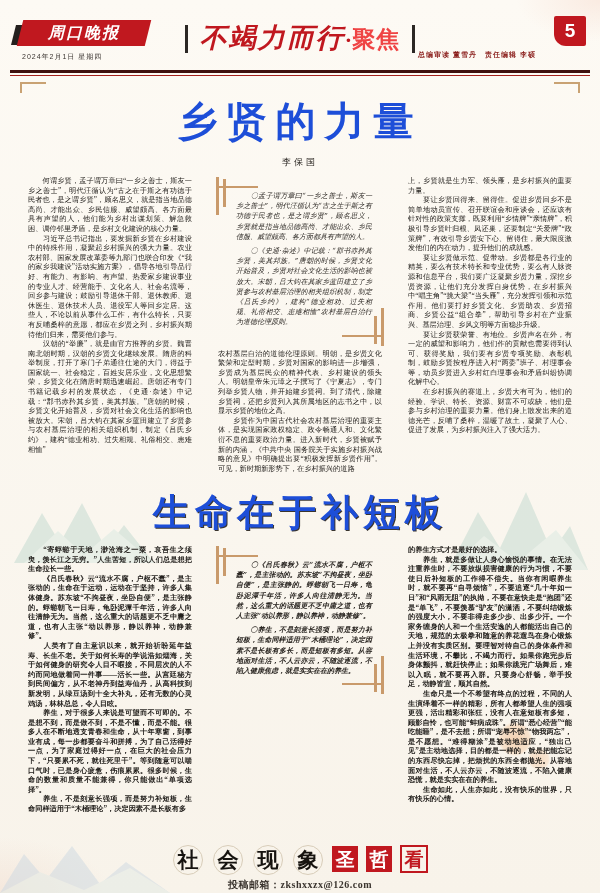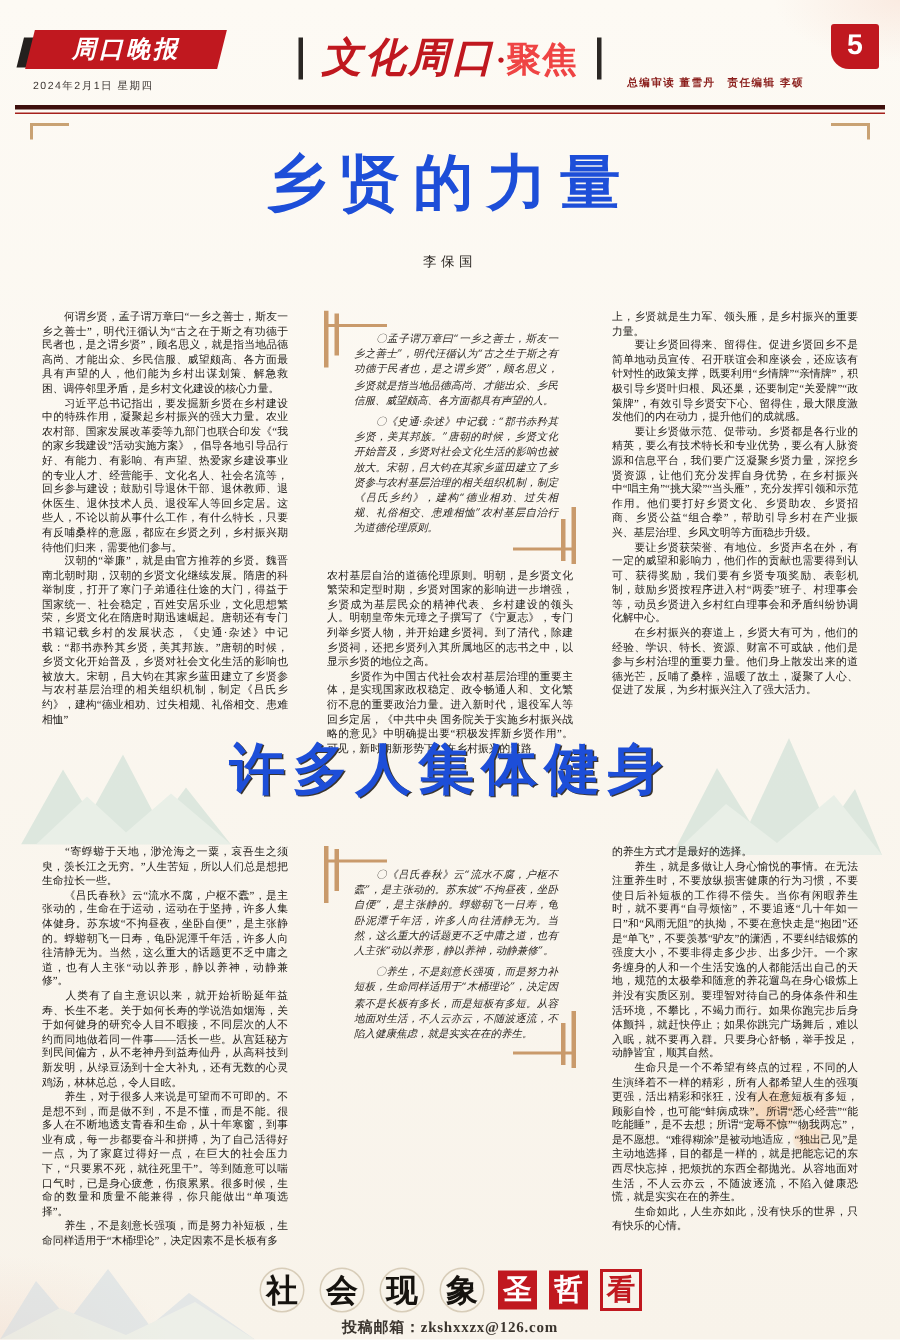--- a/index.html
+++ b/index.html
@@ -36,24 +36,24 @@
   .corner{position:absolute;top:82px;width:24px;height:9px;border-top:2px solid #c9a273;border-left:2px solid #c9a273;}
   .corner-l{left:20px;}
   .corner-r{right:20px;transform:scaleX(-1);}
   
   .article{position:absolute;left:0;right:0;}
   .a1{top:86px;height:398px;}
   .a2{top:486px;height:358px;}
   .a-title{margin:0;text-align:center;font-family:"DejaVu Serif",serif;font-weight:900;color:#1d4ed8;}
   .a1 .a-title{font-size:40px;letter-spacing:9px;padding-top:8px;}
   .a2 .a-title{font-size:37px;letter-spacing:5px;padding-top:2px;text-shadow:1px 1px 0 #3a352f;}
-  .a-author{text-align:center;font-size:9px;color:#2c2824;margin-top:19px;letter-spacing:3px;}
-  .cols{display:flex;gap:26px;margin:26px 28px 0;overflow:hidden;justify-content:flex-end;}
+  .a-author{text-align:center;font-size:9px;color:#2c2824;margin-top:7px;letter-spacing:3px;}
+  .cols{display:flex;gap:26px;margin:8px 28px 0;overflow:hidden;justify-content:flex-end;}
   .a1 .cols{height:296px;}
-  .a2 .cols{height:288px;}
+  .a2 .cols{height:288px;font-weight:bold;}
   .col{flex:1 1 0;min-width:0;position:relative;}
   .body-text{margin:0;font-size:7.2px;line-height:9.6px;text-align:justify;white-space:pre-line;color:#23201d;}
   
   .quote{position:relative;margin:4px 2px 8px 2px;padding:10px 8px 10px 16px;}
   .quote p{margin:0 0 4px 0;font-size:7px;line-height:10.2px;font-style:italic;text-align:justify;color:#2a2622;
     font-family:"DejaVu Serif",serif;white-space:pre-line;}
   .orn{position:absolute;width:42px;height:38px;pointer-events:none;
     background:
       linear-gradient(#c99a6b,#c99a6b) 0 0/3px 38px no-repeat,
       linear-gradient(#c99a6b,#c99a6b) 7px 2px/3px 28px no-repeat,
@@ -79,21 +79,21 @@
 <body>
 
 <div class="page">
 
   <div class="hdr">
     <div class="masthead">
       <span>周口晚报</span>
     </div>
     <div class="dateline">2024年2月1日 星期四</div>
     <div class="section-title">
-      <span class="vbar"></span><span class="st-red">文化周口</span><span class="st-dot">·</span><span class="st-black">聚焦</span><span class="vbar"></span>
+      <span class="vbar"></span><span class="st-red">不竭力而行</span><span class="st-dot">·</span><span class="st-black">聚焦</span><span class="vbar"></span>
     </div>
     <div class="credits">总编审读 董雪丹　责任编辑 李硕</div>
     <div class="pagenum">5</div>
   </div>
   <div class="rule">
     <div class="r1"></div>
     <div class="r2"></div>
   </div>
   <div class="corner corner-l"></div>
   <div class="corner corner-r"></div>
@@ -108,21 +108,21 @@
 　　汉朝的“举廉”，就是由官方推荐的乡贤。魏晋南北朝时期，汉朝的乡贤文化继续发展。隋唐的科举制度，打开了寒门子弟通往仕途的大门，得益于国家统一、社会稳定，百姓安居乐业，文化思想繁荣，乡贤文化在隋唐时期迅速崛起。唐朝还有专门书籍记载乡村的发展状态，《史通·杂述》中记载：“郡书赤矜其乡贤，美其邦族。”唐朝的时候，乡贤文化开始普及，乡贤对社会文化生活的影响也被放大。宋朝，吕大钧在其家乡蓝田建立了乡贤参与农村基层治理的相关组织机制，制定《吕氏乡约》，建构“德业相劝、过失相规、礼俗相交、患难相恤”</p>
       </div>
       <div class="col">
         <div class="quote">
           <span class="orn orn-tl"></span>
           <span class="orn orn-br"></span>
           <p>　　〇孟子谓万章曰“一乡之善士，斯友一乡之善士”，明代汪循认为“古之生于斯之有功德于民者也，是之谓乡贤”，顾名思义，乡贤就是指当地品德高尚、才能出众、乡民信服、威望颇高、各方面都具有声望的人。</p>
           <p>　　〇《史通·杂述》中记载：“郡书赤矜其乡贤，美其邦族。”唐朝的时候，乡贤文化开始普及，乡贤对社会文化生活的影响也被放大。宋朝，吕大钧在其家乡蓝田建立了乡贤参与农村基层治理的相关组织机制，制定《吕氏乡约》，建构“德业相劝、过失相规、礼俗相交、患难相恤”农村基层自治行为道德伦理原则。</p>
         </div>
         <p class="body-text">农村基层自治的道德伦理原则。明朝，是乡贤文化繁荣和定型时期，乡贤对国家的影响进一步增强，乡贤成为基层民众的精神代表、乡村建设的领头人。明朝皇帝朱元璋之子撰写了《宁夏志》，专门列举乡贤人物，并开始建乡贤祠。到了清代，除建乡贤祠，还把乡贤列入其所属地区的志书之中，以显示乡贤的地位之高。
-　　乡贤作为中国古代社会农村基层治理的重要主体，是实现国家政权稳定、政令畅通人和、文化繁衍不息的重要政治力量。进入新时代，退役军人等回乡定居，《中共中央 国务院关于实施乡村振兴战略的意见》中明确提出要“积极发挥新乡贤作用”。可见，新时期新形势下，在乡村振兴的道路</p>
+　　乡贤作为中国古代社会农村基层治理的重要主体，是实现国家政权稳定、政令畅通人和、文化繁衍不息的重要政治力量。进入新时代，乡贤被赋予新的内涵，《中共中央 国务院关于实施乡村振兴战略的意见》中明确提出要“积极发挥新乡贤作用”。可见，新时期新形势下，在乡村振兴的道路</p>
       </div>
       <div class="col">
         <p class="body-text">上，乡贤就是生力军、领头雁，是乡村振兴的重要力量。
 　　要让乡贤回得来、留得住。促进乡贤回乡不是简单地动员宣传、召开联谊会和座谈会，还应该有针对性的政策支撑，既要利用“乡情牌”“亲情牌”，积极引导乡贤叶归根、凤还巢，还要制定“关爱牌”“政策牌”，有效引导乡贤安下心、留得住，最大限度激发他们的内在动力，提升他们的成就感。
 　　要让乡贤做示范、促带动。乡贤都是各行业的精英，要么有技术特长和专业优势，要么有人脉资源和信息平台，我们要广泛凝聚乡贤力量，深挖乡贤资源，让他们充分发挥自身优势，在乡村振兴中“唱主角”“挑大梁”“当头雁”，充分发挥引领和示范作用。他们要打好乡贤文化、乡贤助农、乡贤招商、乡贤公益“组合拳”，帮助引导乡村在产业振兴、基层治理、乡风文明等方面稳步升级。
 　　要让乡贤获荣誉、有地位。乡贤声名在外，有一定的威望和影响力，他们作的贡献也需要得到认可、获得奖励，我们要有乡贤专项奖励、表彰机制，鼓励乡贤按程序进入村“两委”班子、村理事会等，动员乡贤进入乡村红白理事会和矛盾纠纷协调化解中心。
 　　在乡村振兴的赛道上，乡贤大有可为，他们的经验、学识、特长、资源、财富不可或缺，他们是参与乡村治理的重要力量。他们身上散发出来的道德光芒，反哺了桑梓，温暖了故土，凝聚了人心、促进了发展，为乡村振兴注入了强大活力。</p>
       </div>
     </div>
   </section>
@@ -142,21 +142,21 @@
   <div class="deco sun" style="left:498px;top:722px;width:34px;height:34px;opacity:.8;"></div>
   <div class="deco sun" style="left:528px;top:748px;width:22px;height:22px;opacity:.6;"></div>
   <div class="deco" style="left:0px;top:840px;width:170px;height:53px;opacity:.5;">
     <svg width="170" height="53" viewBox="0 0 170 53">
         <path d="M0 53 L24 14 L46 40 L72 6 L100 44 L126 22 L170 53 Z" fill="#cdd9e2"></path>
         <path d="M0 53 L40 32 L84 50 L130 28 L170 53 Z" fill="#e2ebe6"></path>
       </svg>
   </div>
 
   <section class="article a2">
-    <h1 class="a-title">许多人集体健身</h1>
+    <h1 class="a-title">生命在于补短板</h1>
     <div class="cols">
       <div class="col">
         <p class="body-text">　　“寄蜉蝣于天地，渺沧海之一粟，哀吾生之须臾，羡长江之无穷。”人生苦短，所以人们总是想把生命拉长一些。
 　　《吕氏春秋》云“流水不腐，户枢不蠹”，是主张动的，生命在于运动，运动在于坚持，许多人集体健身。苏东坡“不拘昼夜，坐卧自便”，是主张静的。蜉蝣朝飞一日寿，龟卧泥潭千年活，许多人向往清静无为。当然，这么重大的话题更不乏中庸之道，也有人主张“动以养形，静以养神，动静兼修”。
 　　人类有了自主意识以来，就开始祈盼延年益寿、长生不老。关于如何长寿的学说浩如烟海，关于如何健身的研究令人目不暇接，不同层次的人不约而同地做着同一件事——活长一些。从宫廷秘方到民间偏方，从不老神丹到益寿仙丹，从高科技到新发明，从绿豆汤到十全大补丸，还有无数的心灵鸡汤，林林总总，令人目眩。
 　　养生，对于很多人来说是可望而不可即的。不是想不到，而是做不到，不是不懂，而是不能。很多人在不断地透支青春和生命，从十年寒窗，到事业有成，每一步都要奋斗和拼搏，为了自己活得好一点，为了家庭过得好一点，在巨大的社会压力下，“只要累不死，就往死里干”。等到随意可以喘口气时，已是身心疲惫，伤痕累累。很多时候，生命的数量和质量不能兼得，你只能做出“单项选择”。
 　　养生，不是刻意长强项，而是努力补短板，生命同样适用于“木桶理论”，决定因素不是长板有多</p>
       </div>
       <div class="col">
         <div class="quote">

